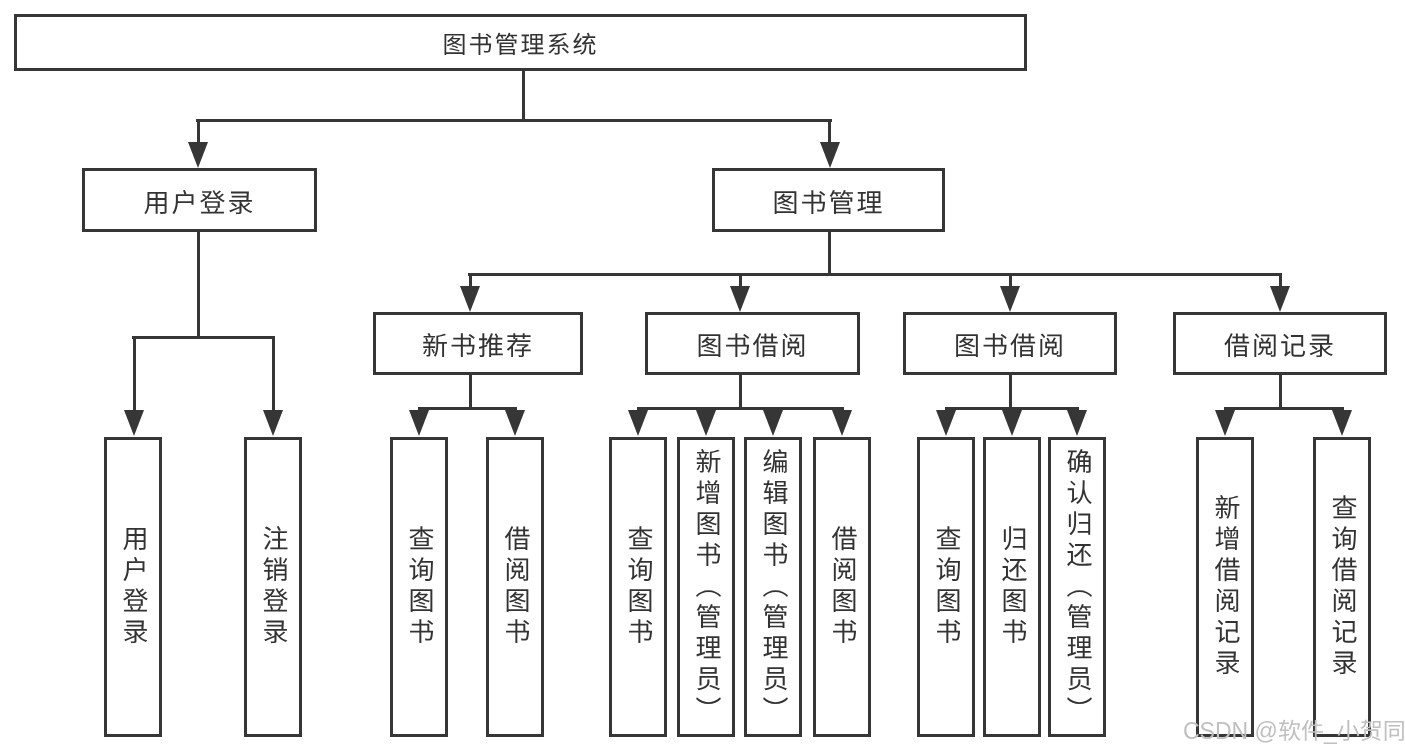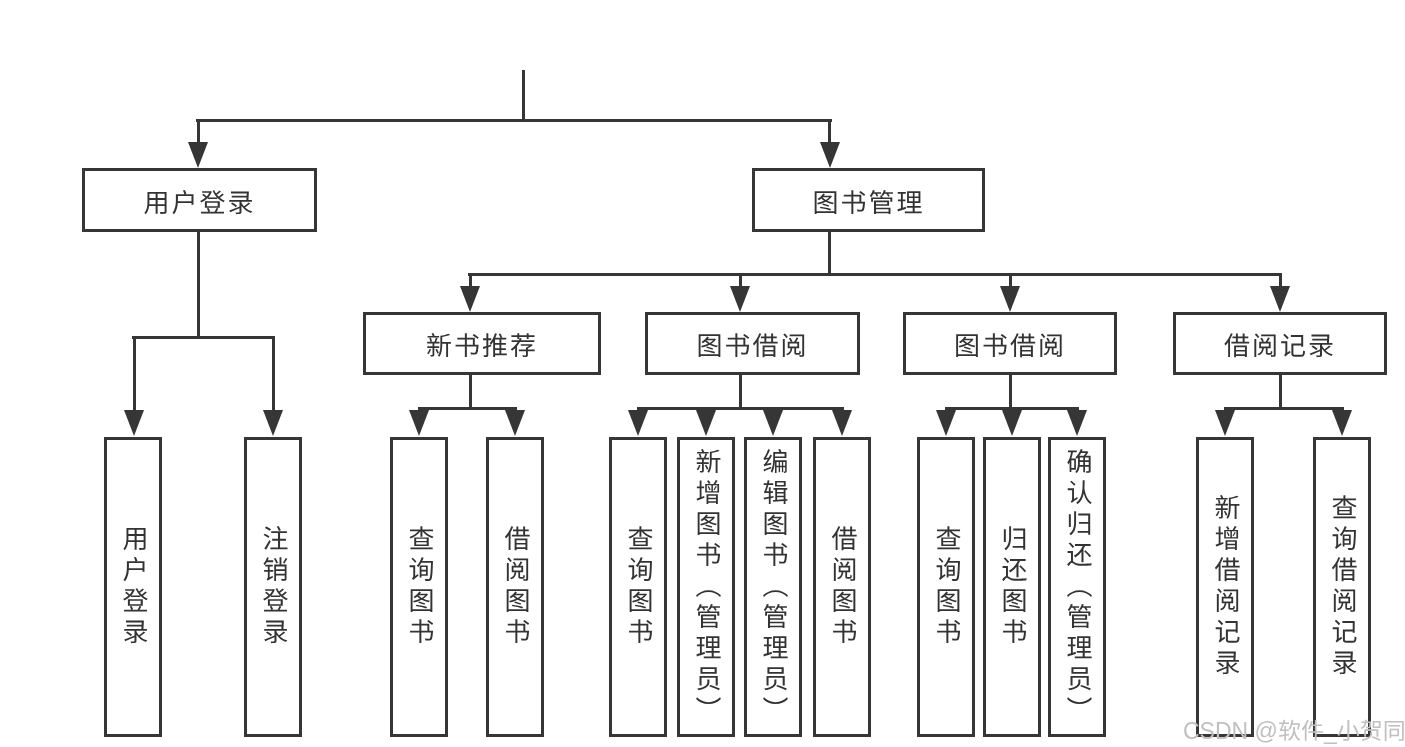--- a/index.html
+++ b/index.html
@@ -20,23 +20,23 @@
     display: flex;
     align-items: center;
     justify-content: center;
     box-sizing: border-box;
     z-index: 2;
   }
   .box .lbl { font-size: 26px; letter-spacing: 2px; white-space: nowrap; }
   #n-root   { left: 14px;  top: 14px;  width: 1013px; height: 57px; }
   #n-root .lbl { font-size: 24px; }
   #n-login  { left: 82px;  top: 168px; width: 235px; height: 64px; }
-  #n-mgmt   { left: 752px; top: 168px; width: 233px; height: 64px; }
+  #n-mgmt   { left: 712px; top: 168px; width: 233px; height: 64px; }
   .lv2 { top: 312px; height: 63px; }
-  #n-newbooks  { left: 363px;  width: 238px; align-items: center; }
+  #n-newbooks  { left: 373px;  width: 210px; align-items: center; }
   #n-borrowing { left: 633px;  width: 215px; margin-left: 12px; }
   #n-current   { left: 903px;  width: 214px; }
   #n-records   { left: 1173px; width: 214px; }
   
   .leaf { top: 437px; width: 58px; height: 300px; }
   .leaf .lbl {
     writing-mode: vertical-rl;
     text-orientation: mixed;
     font-size: 26px;
     line-height: 1;
@@ -66,20 +66,23 @@
     z-index: 5;
     white-space: nowrap;
     letter-spacing: 0px;
   }
 </style>
 </head>
 <body>
 
 <div id="stage">
 
+  <div class="box" id="n-root">
+    <span class="lbl">图书管理系统</span>
+  </div>
 
   <div class="box" id="n-login">
     <span class="lbl">用户登录</span>
   </div>
   <div class="box" id="n-mgmt">
     <span class="lbl">图书管理</span>
   </div>
 
   <div class="box lv2" id="n-newbooks">
     <span class="lbl">新书推荐</span>

